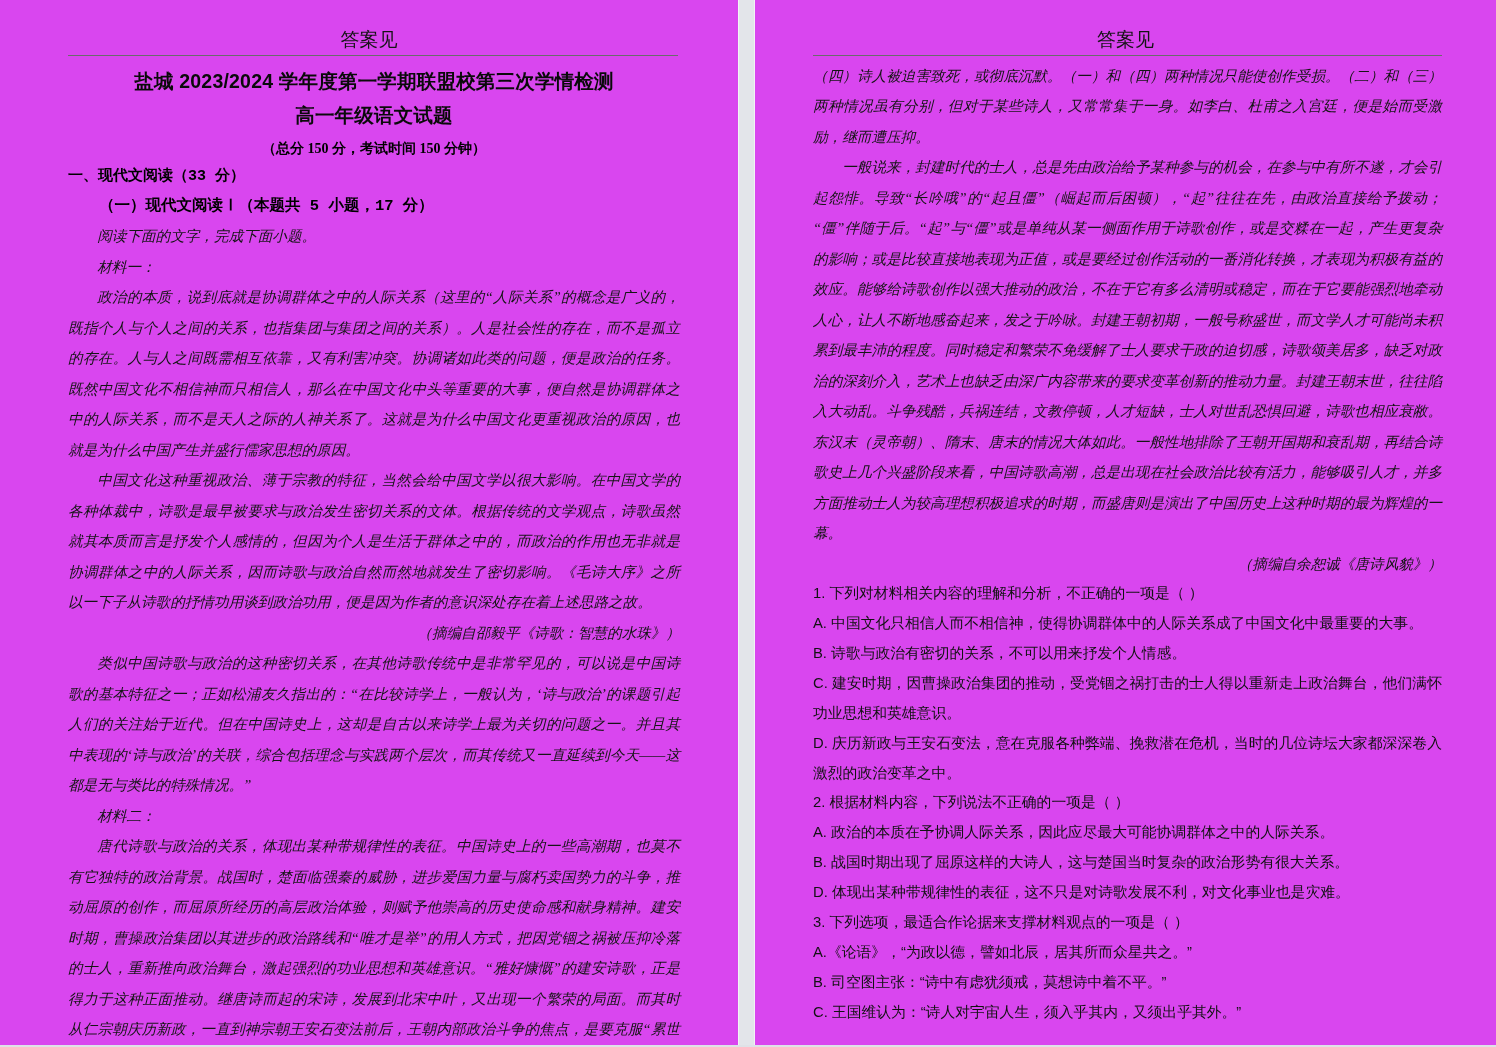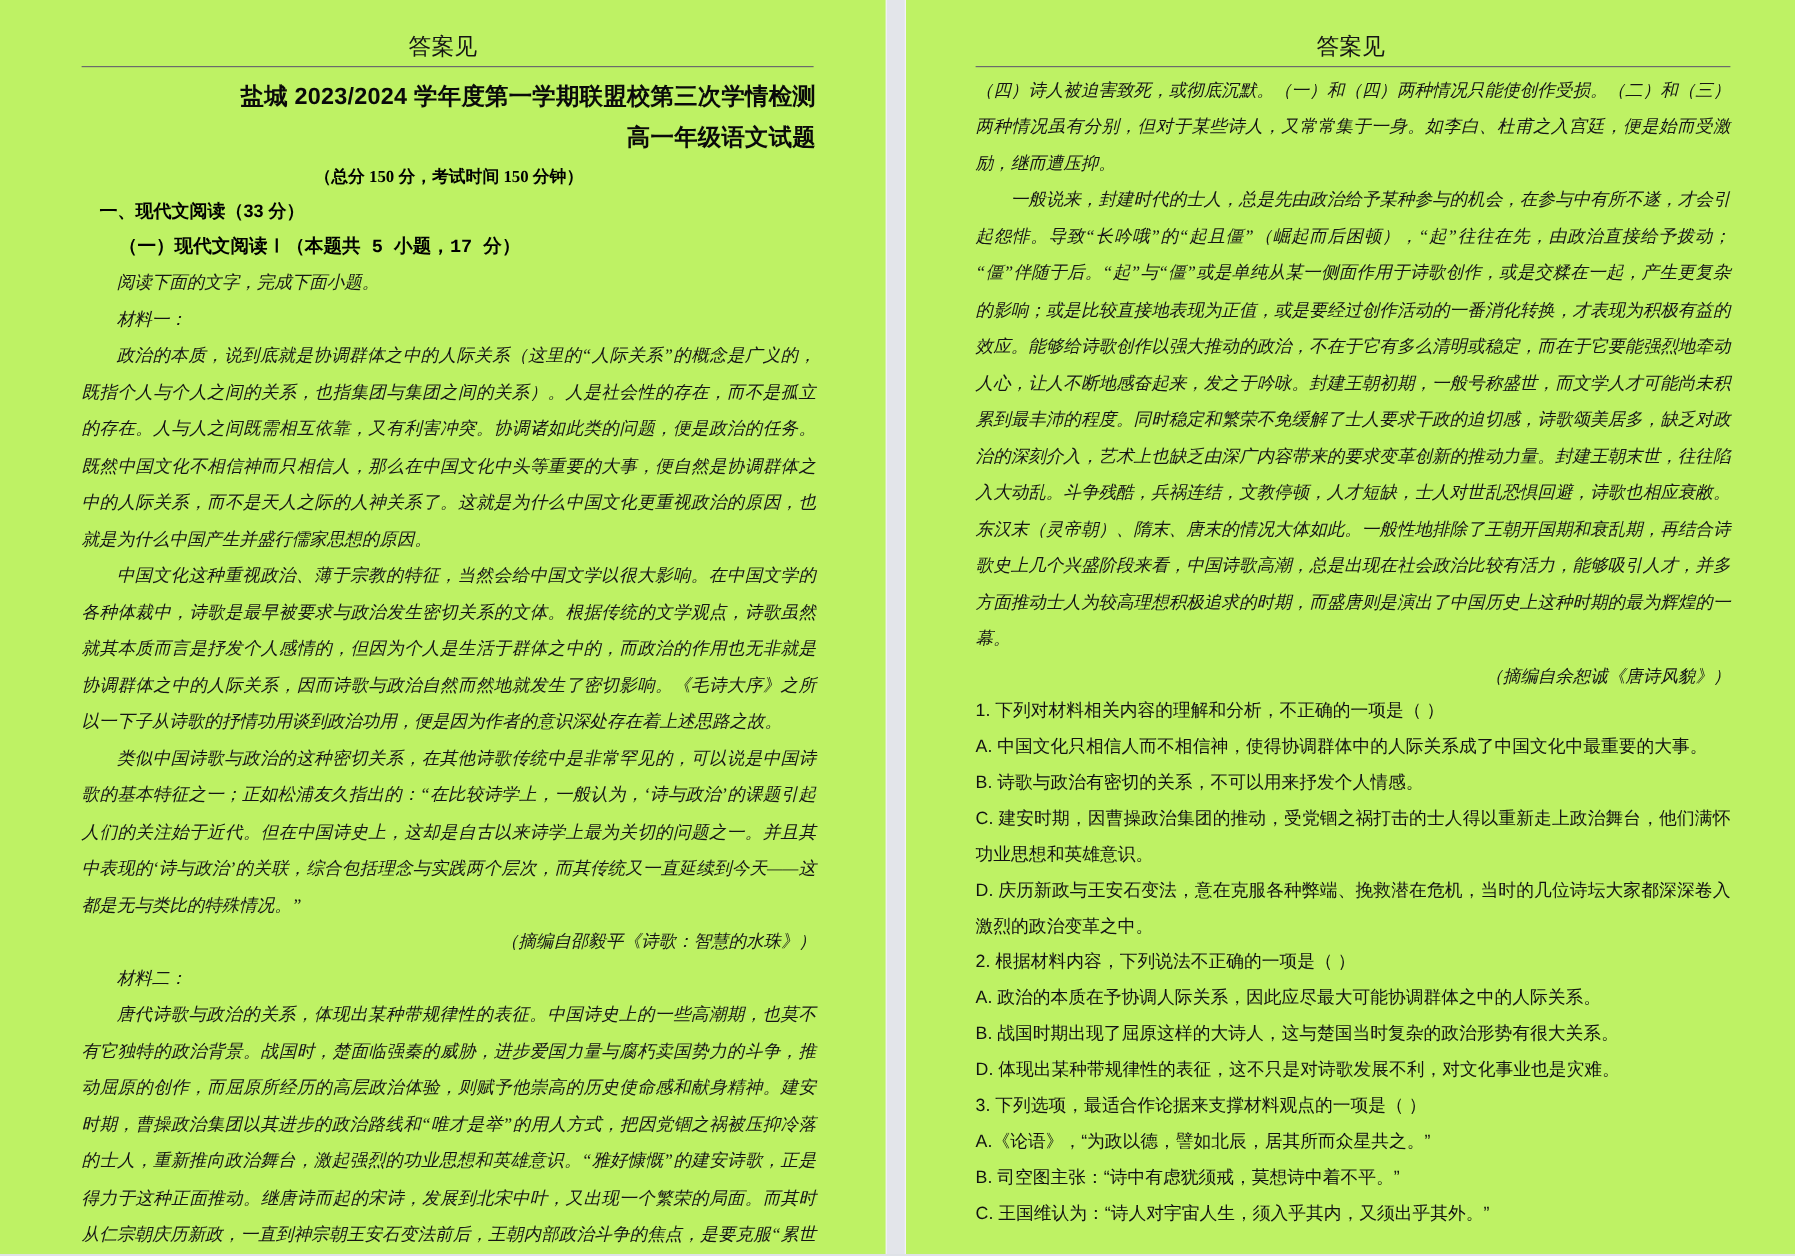--- a/index.html
+++ b/index.html
@@ -23,21 +23,21 @@
     background: #ffffff;
     display: flex;
     flex-direction: row;
     align-items: stretch;
     box-sizing: border-box;
     border-bottom: 2px solid #dfe2e7;
   }
 
   .page {
     position: relative;
-    background: #bef264;
+    background: #d946ef;
     box-sizing: border-box;
     overflow: hidden;
   }
   .page-left  { width: 738px; }
   .page-right { width: 741px; }
 
   .gutter {
     width: 17px;
     background: #e3e5ea;
     border-left: 1px solid #f2f3f5;
@@ -64,21 +64,21 @@
   .page-right .header-rule { margin: 0 54px 0 58px; }
 
   .page-body {
     box-sizing: border-box;
   }
   .page-left .page-body  { padding: 6px 58px 0 68px; }
   .page-right .page-body { padding: 5px 54px 0 58px; }
 
   
   .title1, .title2 {
-    text-align: right;
+    text-align: center;
     font-weight: bold;
     font-family: "Liberation Sans", "DejaVu Sans", sans-serif;
     color: #0a0a0a;
     letter-spacing: 0.2px;
   }
   .title1 {
     font-size: 19.5px;
     line-height: 1.55;
     margin: 4px 0 0 0;
   }
@@ -91,23 +91,23 @@
     text-align: center;
     font-weight: bold;
     font-size: 14px;
     font-family: "Liberation Serif", "DejaVu Serif", serif;
     line-height: 1.5;
     margin: 8px 0 2px 0;
   }
   .sec-head {
     font-weight: bold;
     font-size: 15px;
-    font-family: Liberation Sans, sans-serif;
+    font-family: Liberation Mono, monospace;
     line-height: 1.75;
-    margin: 5px 0 0 15px;
+    margin: 5px 0 0 0;
   }
   .sub-head {
     font-weight: bold;
     font-size: 15.5px;
     font-family: Liberation Mono, monospace;
     line-height: 1.85;
     margin: 2px 0 0 0;
     text-indent: 2em;
   }
 
@@ -159,23 +159,23 @@
       <div class="subtitle">（总分 150 分，考试时间 150 分钟）</div>
 
       <div class="sec-head">一、现代文阅读（33 分）</div>
       <div class="sub-head">（一）现代文阅读Ⅰ（本题共 5 小题，17 分）</div>
 
       <p class="kai indent">阅读下面的文字，完成下面小题。</p>
       <p class="kai indent">材料一：</p>
 
       <p class="kai indent">政治的本质，说到底就是协调群体之中的人际关系（这里的“人际关系”的概念是广义的，既指个人与个人之间的关系，也指集团与集团之间的关系）。人是社会性的存在，而不是孤立的存在。人与人之间既需相互依靠，又有利害冲突。协调诸如此类的问题，便是政治的任务。既然中国文化不相信神而只相信人，那么在中国文化中头等重要的大事，便自然是协调群体之中的人际关系，而不是天人之际的人神关系了。这就是为什么中国文化更重视政治的原因，也就是为什么中国产生并盛行儒家思想的原因。</p>
       <p class="kai indent">中国文化这种重视政治、薄于宗教的特征，当然会给中国文学以很大影响。在中国文学的各种体裁中，诗歌是最早被要求与政治发生密切关系的文体。根据传统的文学观点，诗歌虽然就其本质而言是抒发个人感情的，但因为个人是生活于群体之中的，而政治的作用也无非就是协调群体之中的人际关系，因而诗歌与政治自然而然地就发生了密切影响。《毛诗大序》之所以一下子从诗歌的抒情功用谈到政治功用，便是因为作者的意识深处存在着上述思路之故。</p>
+      <p class="kai attrib">（摘编自邵毅平《诗歌：智慧的水珠》）</p>
+
       <p class="kai indent">类似中国诗歌与政治的这种密切关系，在其他诗歌传统中是非常罕见的，可以说是中国诗歌的基本特征之一；正如松浦友久指出的：“在比较诗学上，一般认为，‘诗与政治’的课题引起人们的关注始于近代。但在中国诗史上，这却是自古以来诗学上最为关切的问题之一。并且其中表现的‘诗与政治’的关联，综合包括理念与实践两个层次，而其传统又一直延续到今天——这都是无与类比的特殊情况。”</p>
-
-      <p class="kai attrib">（摘编自邵毅平《诗歌：智慧的水珠》）</p>
 
       <p class="kai indent">材料二：</p>
       <p class="kai indent">唐代诗歌与政治的关系，体现出某种带规律性的表征。中国诗史上的一些高潮期，也莫不有它独特的政治背景。战国时，楚面临强秦的威胁，进步爱国力量与腐朽卖国势力的斗争，推动屈原的创作，而屈原所经历的高层政治体验，则赋予他崇高的历史使命感和献身精神。建安时期，曹操政治集团以其进步的政治路线和“唯才是举”的用人方式，把因党锢之祸被压抑冷落的士人，重新推向政治舞台，激起强烈的功业思想和英雄意识。“雅好慷慨”的建安诗歌，正是得力于这种正面推动。继唐诗而起的宋诗，发展到北宋中叶，又出现一个繁荣的局面。而其时从仁宗朝庆历新政，一直到神宗朝王安石变法前后，王朝内部政治斗争的焦点，是要克服“累世因循末俗之弊”，挽救长期和平发展中潜伏的危机。诗歌界欧、王、苏、黄等大家，都是在一连串起伏动荡的政治变革中卷入得很深的人物。</p>
 
     </div>
   </div>
 
   <div class="gutter"></div>
 
   <div class="page page-right">

